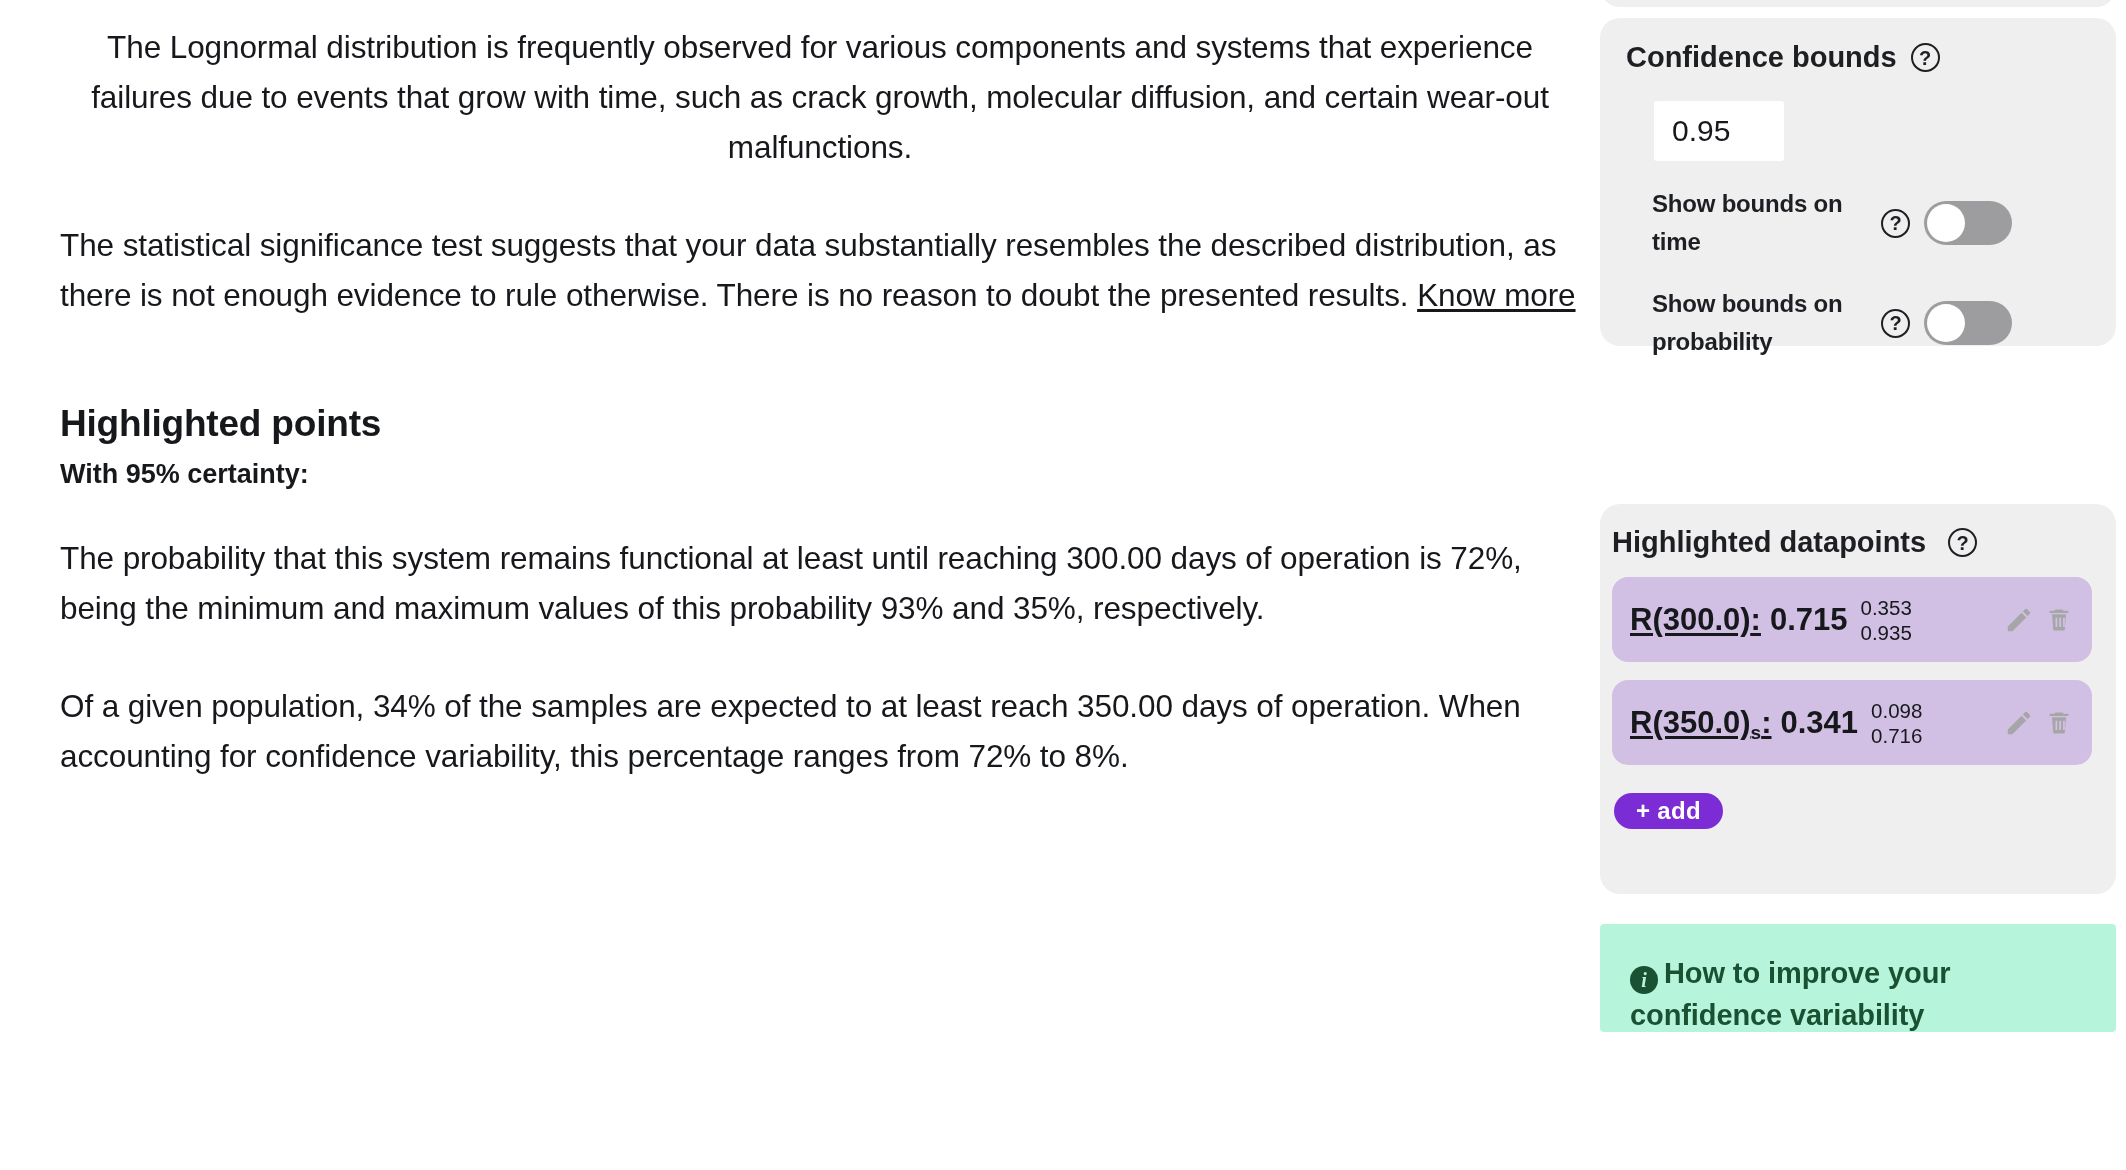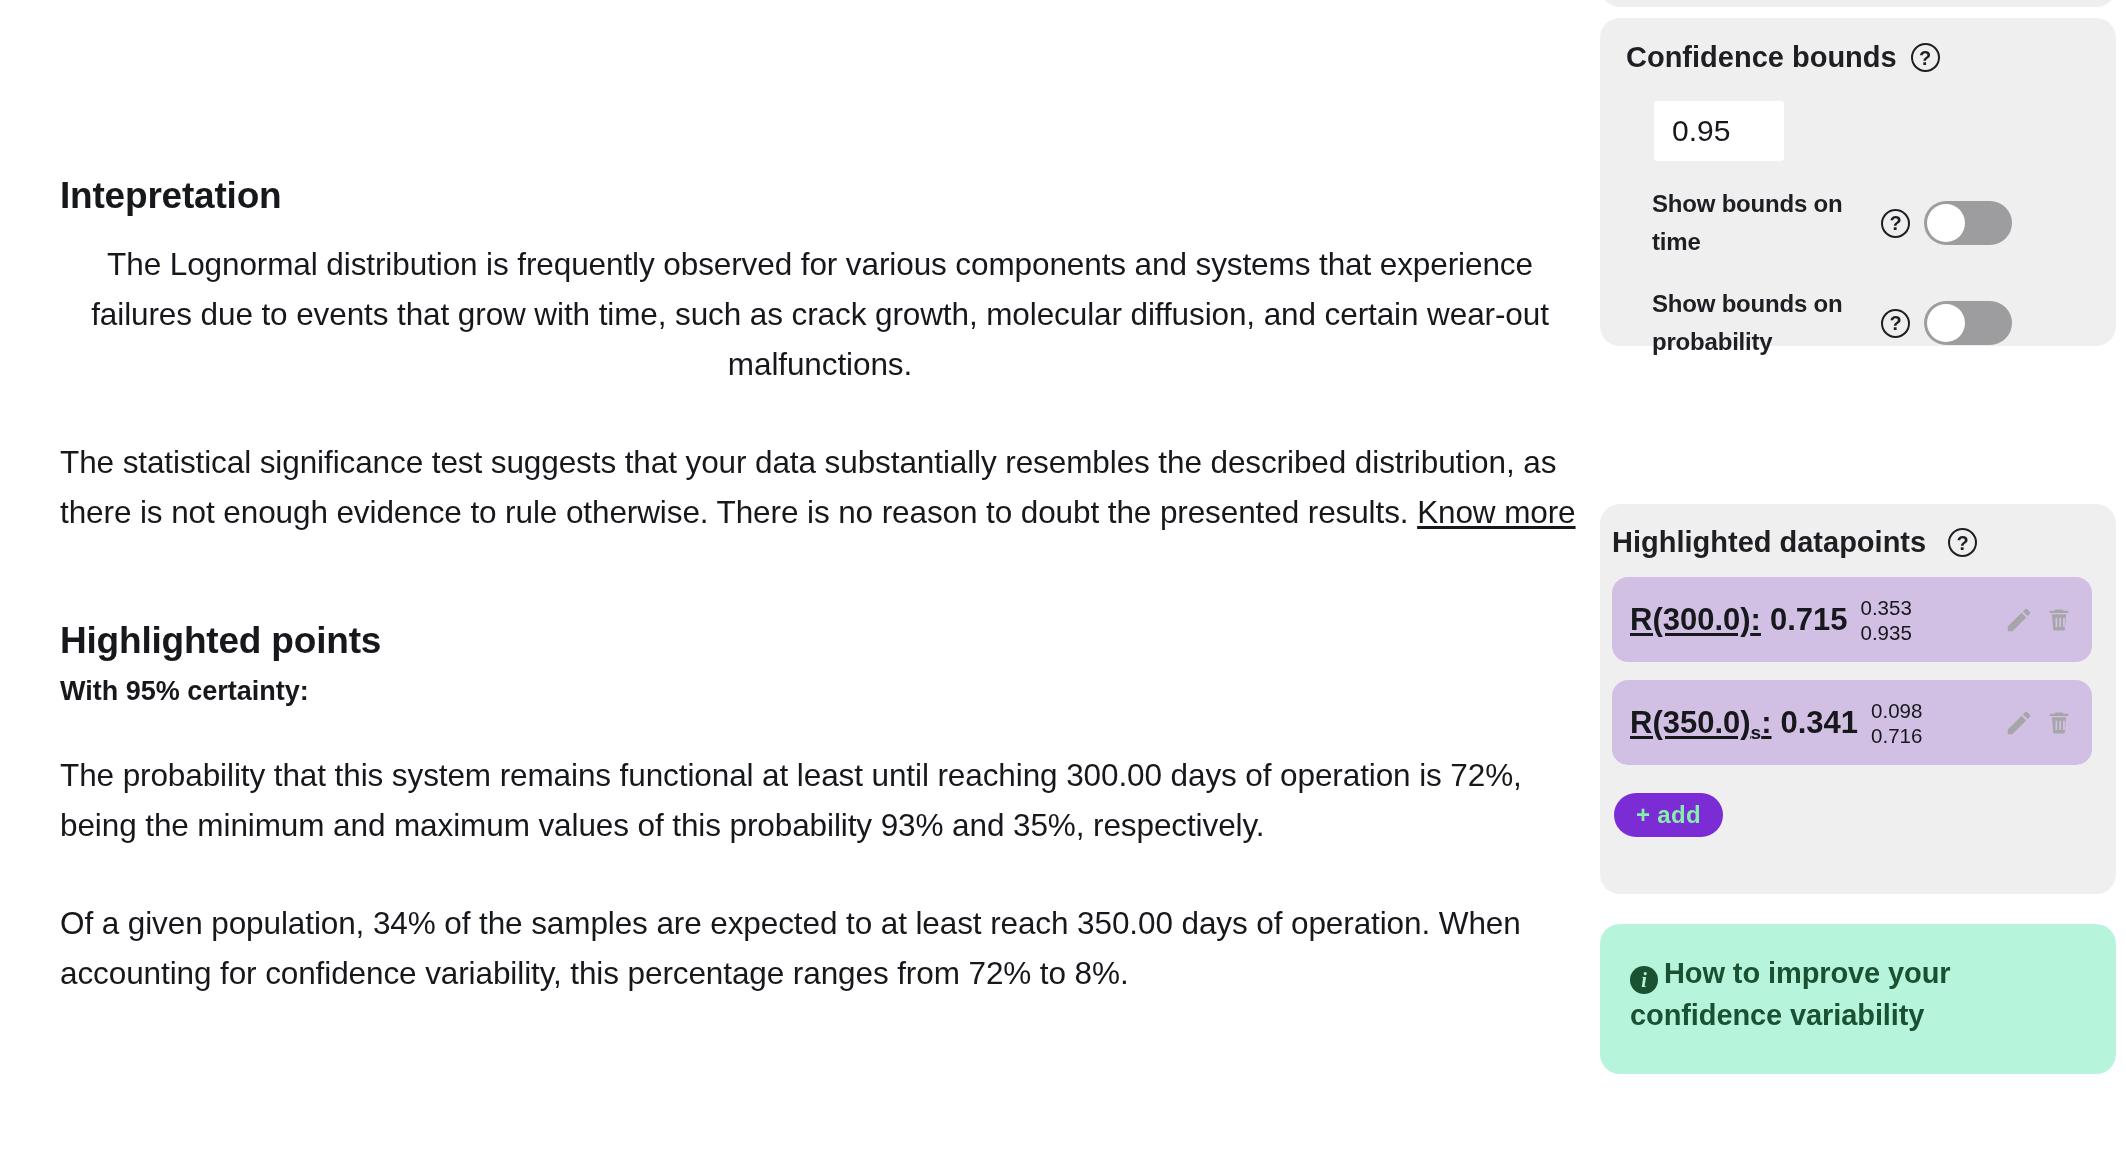--- a/index.html
+++ b/index.html
@@ -256,42 +256,42 @@
     justify-content: center;
   }
   .icon-btn svg { display: block; }
 
   #add-datapoint-button {
     margin-top: 28px;
     margin-left: 2px;
     display: inline-flex;
     align-items: center;
     justify-content: center;
-    height: 44px;
+    height: 36px;
     padding: 0 22px;
     background: #7b2cd4;
-    color: #86efac;
+    color: #ffffff;
     border: none;
     border-radius: 24px;
     font-size: 24px;
     font-weight: bold;
     font-family: "Liberation Sans", sans-serif;
     cursor: pointer;
     letter-spacing: 0.3px;
   }
 
   
   #improve-card {
     position: absolute;
     left: 0;
     top: 924px;
     width: 516px;
-    height: 150px;
+    height: 108px;
     background: #b6f5dc;
-    border-radius: 20px;
+    border-radius: 4px;
     padding: 28px 30px 0 30px;
     cursor: pointer;
   }
 
   #improve-text {
     font-size: 29px;
     font-weight: bold;
     line-height: 42px;
     color: #1b5133;
     letter-spacing: -0.1px;
@@ -314,21 +314,20 @@
     margin-right: 6px;
   }
 </style>
 </head>
 <body>
 
 <div id="page">
 
   <div id="main-content">
 
-    <h2 id="interpretation-title" class="section-title">Intepretation</h2>
 
     <p id="interp-p1" class="body-paragraph">The Lognormal distribution is frequently observed for various components and systems that experience failures due to events that grow with time, such as crack growth, molecular diffusion, and certain wear-out malfunctions.</p>
 
     <p id="interp-p2" class="body-paragraph"><span>The statistical significance test suggests that your data substantially resembles the described distribution, as there is not enough evidence to rule otherwise. There is no reason to doubt the presented results. </span><a class="know-more-link">Know more</a></p>
 
     <h2 id="highlighted-points-title" class="section-title">Highlighted points</h2>
 
     <div id="certainty-line">With 95% certainty:</div>
 
     <p id="hp-p1" class="body-paragraph">The probability that this system remains functional at least until reaching 300.00 days of operation is 72%, being the minimum and maximum values of this probability 93% and 35%, respectively.</p>

